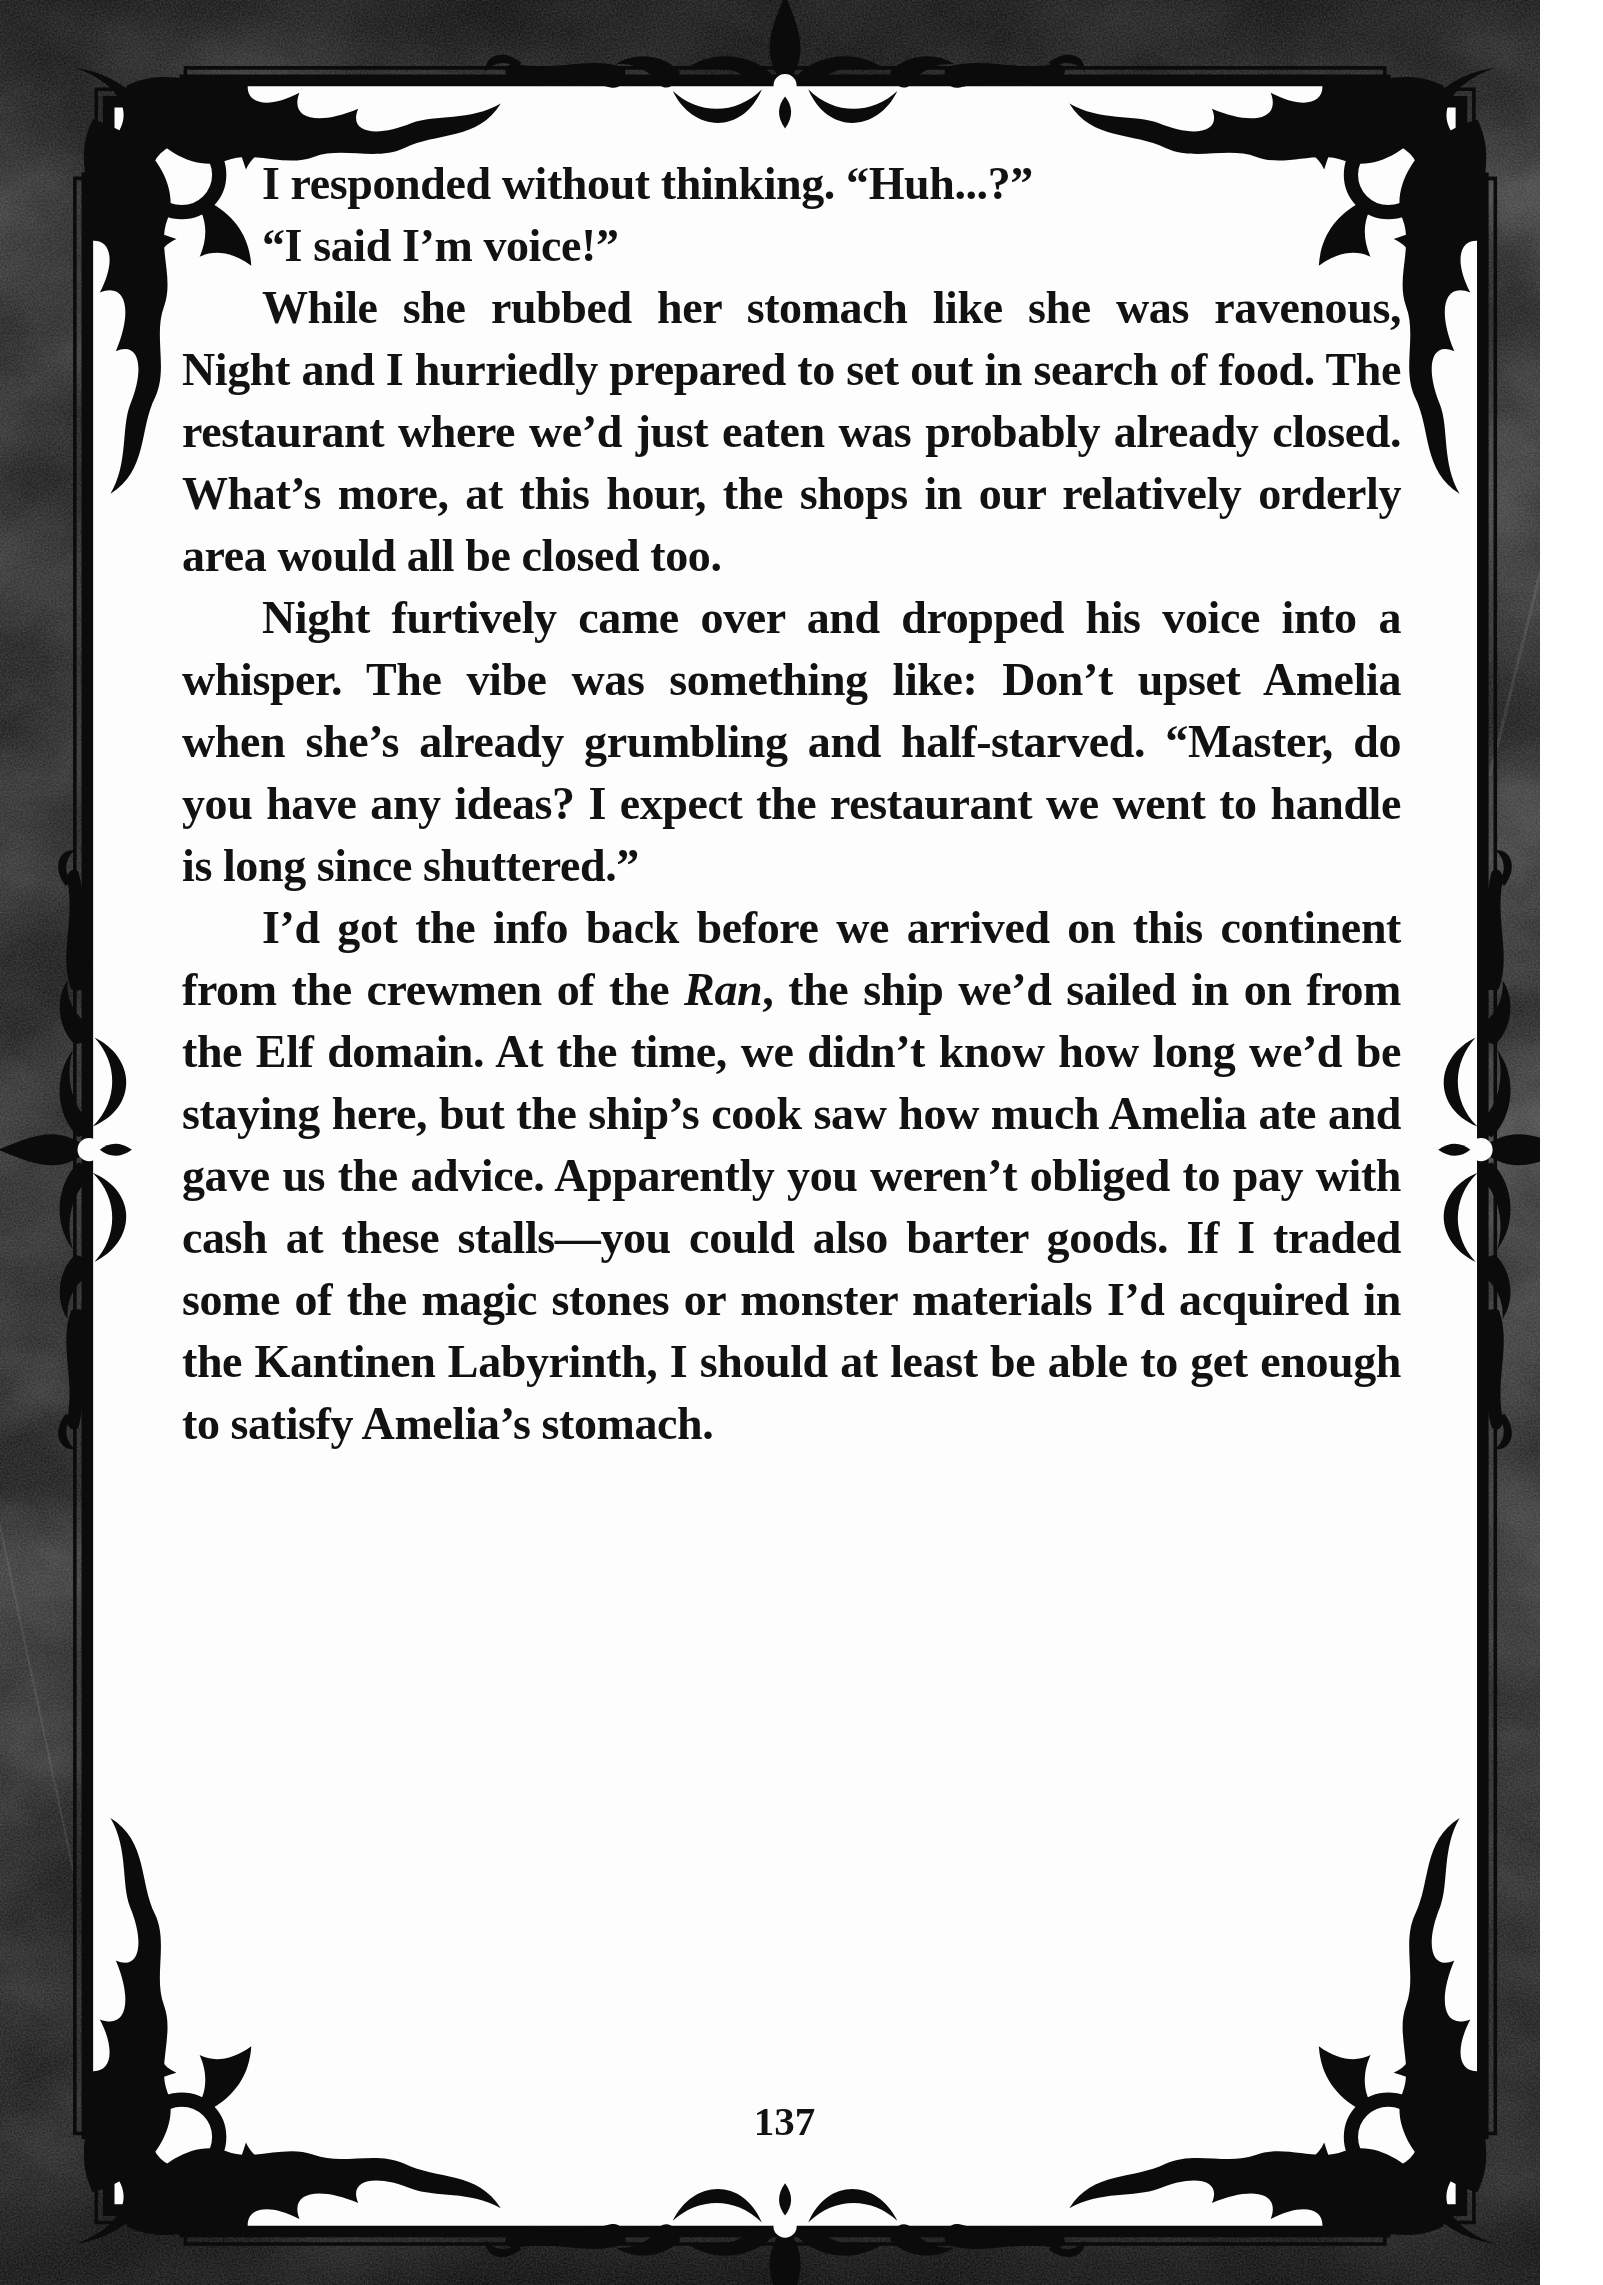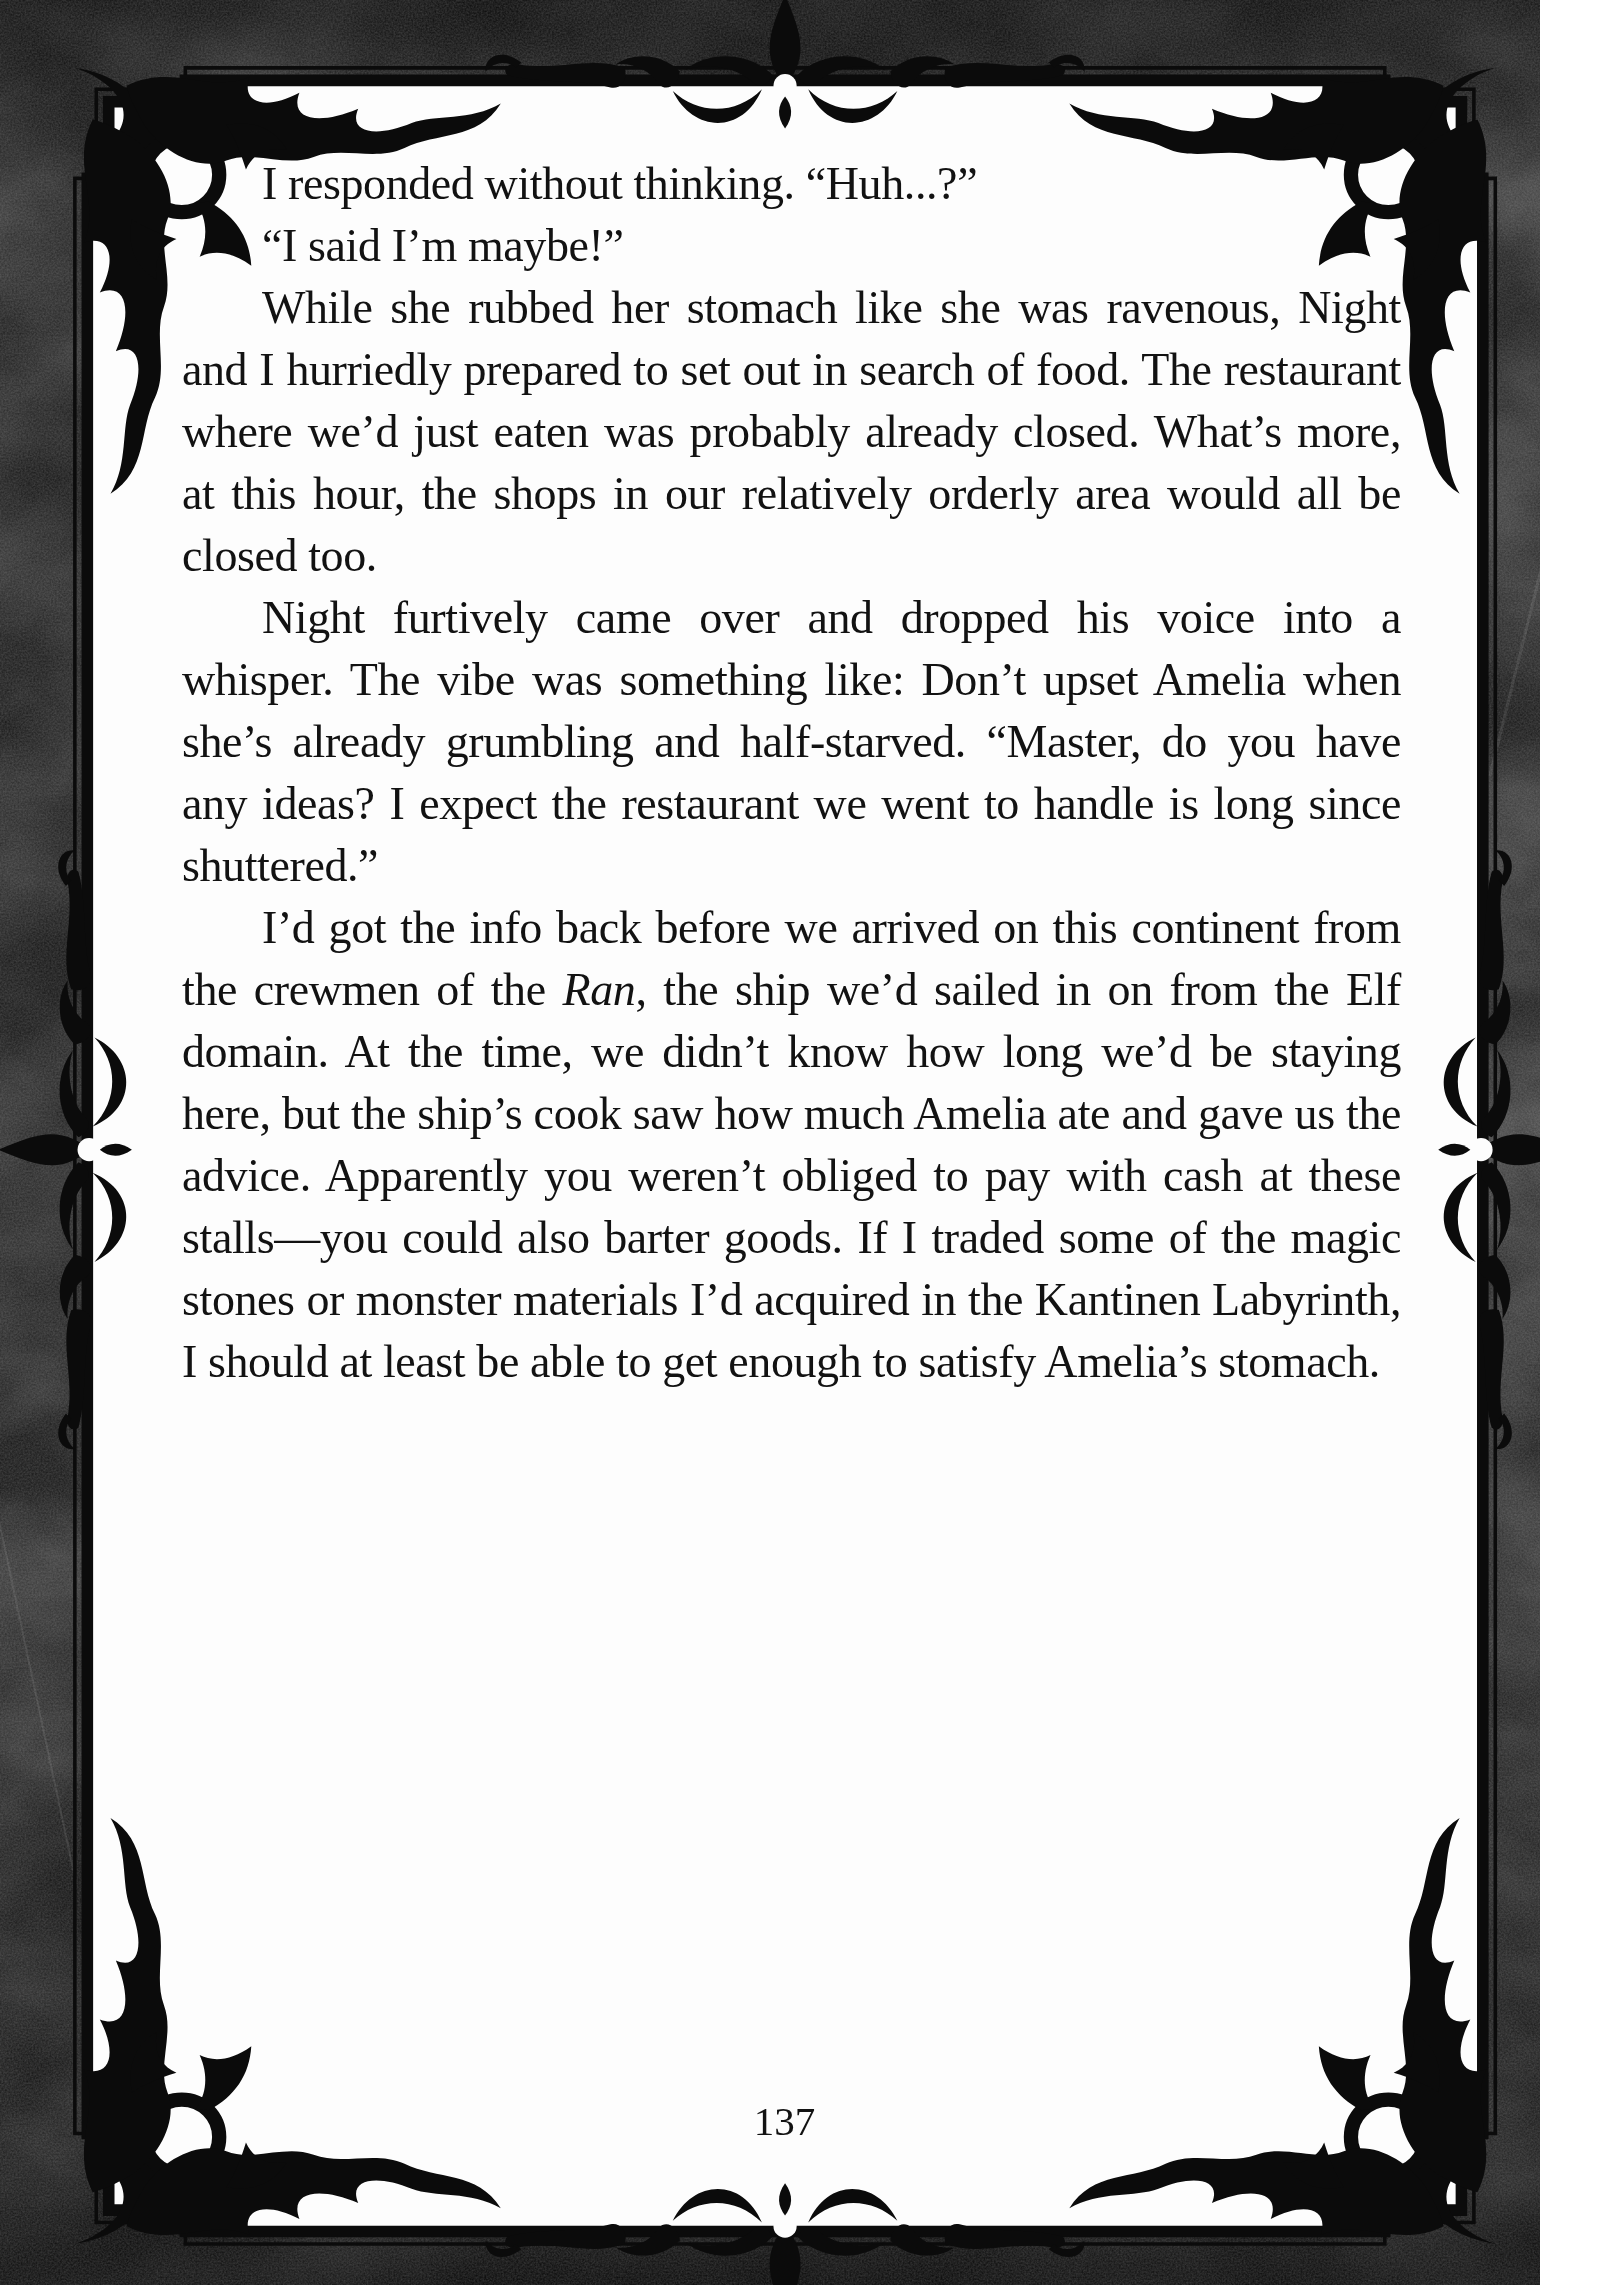--- a/index.html
+++ b/index.html
@@ -9,20 +9,21 @@
   body{width:1604px;height:2286px;font-family:"Liberation Serif","DejaVu Serif",serif;}
   .canvas{
     position:relative;width:1540px;height:2286px;overflow:hidden;
     background:
       radial-gradient(802px 463px at 86% 12%, rgba(255,255,255,0.10), transparent 70%),
       radial-gradient(552px 873px at 98% 52%, rgba(255,255,255,0.13), transparent 72%),
       radial-gradient(677px 463px at 6% 70%, rgba(255,255,255,0.06), transparent 70%),
       radial-gradient(802px 374px at 50% 101%, rgba(0,0,0,0.45), transparent 75%),
       linear-gradient(180deg, rgba(0,0,0,0.50) 0%, rgba(0,0,0,0.12) 5%, rgba(0,0,0,0.06) 50%, rgba(0,0,0,0.18) 92%, rgba(0,0,0,0.55) 100%),
       var(--bg);
+    font-weight: bold;
   }
   .noise{position:absolute;left:0;top:0;z-index:1;}
   .scratch{position:absolute;z-index:2;background:rgba(255,255,255,0.09);}
   .scratch.s1{left:1555px;top:232px;width:2.7px;height:552px;transform:rotate(14deg);}
   .scratch.s2{left:980px;top:9px;width:1.8px;height:232px;transform:rotate(72deg);}
   .scratch.s3{left:27px;top:1426px;width:1.8px;height:463px;transform:rotate(-12deg);}
   .frame-svg{position:absolute;left:0;top:0;z-index:3;}
   .page-fill{fill:var(--page);stroke:var(--frame);stroke-width:13;}
   .outer-line{fill:none;stroke:var(--frame);stroke-width:4;}
   .orn{fill:var(--frame);stroke:none;}
@@ -133,21 +134,21 @@
     <g>
       <use href="#edgeOrn" transform="translate(96,1290) rotate(-90)"></use>
     </g>
     <g>
       <use href="#edgeOrn" transform="translate(1666,1290) rotate(90)"></use>
     </g>
   </svg>
 
   <div class="text-block">
       <p><span>I responded without thinking. “Huh...?”</span></p>
-      <p><span>“I said I’m maybe!”</span></p>
+      <p><span>“I said I’m voice!”</span></p>
       <p><span>While she rubbed her stomach like she was ravenous, Night and I hurriedly prepared to set out in search of food. The restaurant where we’d just eaten was probably already closed. What’s more, at this hour, the shops in our relatively orderly area would all be closed too.</span></p>
       <p><span>Night furtively came over and dropped his voice into a whisper. The vibe was something like: Don’t upset Amelia when she’s already grumbling and half-starved. “Master, do you have any ideas? I expect the restaurant we went to handle is long since shuttered.”</span></p>
       <p><span>I’d got the info back before we arrived on this continent from the crewmen of the </span><span class="it">Ran</span><span>, the ship we’d sailed in on from the Elf domain. At the time, we didn’t know how long we’d be staying here, but the ship’s cook saw how much Amelia ate and gave us the advice. Apparently you weren’t obliged to pay with cash at these stalls—you could also barter goods. If I traded some of the magic stones or monster materials I’d acquired in the Kantinen Labyrinth, I should at least be able to get enough to satisfy Amelia’s stomach.</span></p>
     </div>
 
   <div class="page-number">137</div>
 
 </div>
 
 

